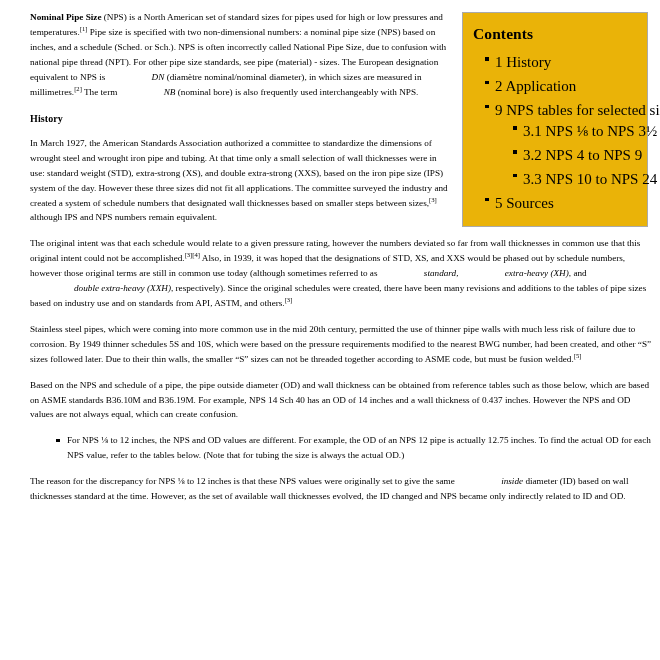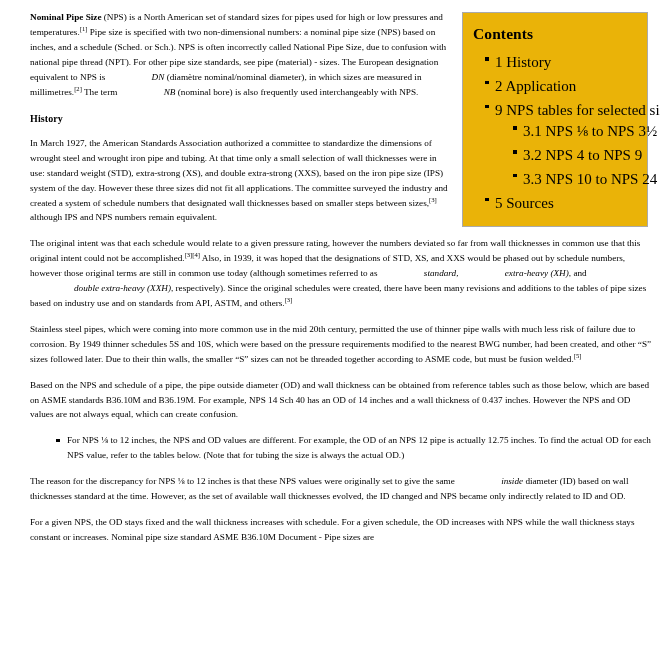--- a/index.html
+++ b/index.html
@@ -170,17 +170,16 @@
     <p class="para">Based on the NPS and schedule of a pipe, the pipe outside diameter (OD) and wall thickness can be obtained from reference tables such as those below, which are based on ASME standards B36.10M and B36.19M. For example, NPS 14 Sch 40 has an OD of 14 inches and a wall thickness of 0.437 inches. However the NPS and OD values are not always equal, which can create confusion.</p>
 
     <ul class="bullets">
       <li>
         <span class="bullet"></span><span>For NPS ⅛ to 12 inches, the NPS and OD values are different. For example, the OD of an NPS 12 pipe is actually 12.75 inches. To find the actual OD for each NPS value, refer to the tables below. (Note that for tubing the size is always the actual OD.)</span>
       </li>
     </ul>
 
     <p class="para"><span>The reason for the discrepancy for NPS ⅛ to 12 inches is that these NPS values were originally set to give the same </span><i>inside</i><span> diameter (ID) based on wall thicknesses standard at the time. However, as the set of available wall thicknesses evolved, the ID changed and NPS became only indirectly related to ID and OD.</span></p>
 
-    <p class="para">For a given NPS, the OD stays fixed and the wall thickness increases with schedule. For a given schedule, the OD increases with NPS while the wall thickness stays constant or increases. Nominal pipe size standard ASME B36.10M Document - Pipe sizes are</p>
 
   </div>
   <div class="clear"></div>
 </div>
 
 </body></html>

